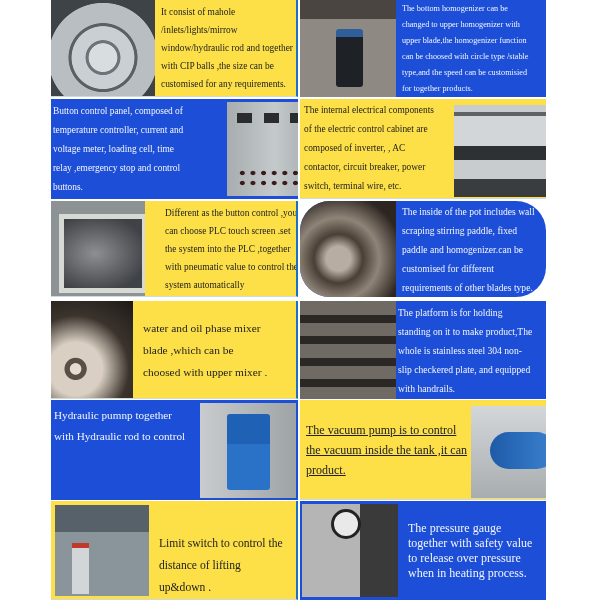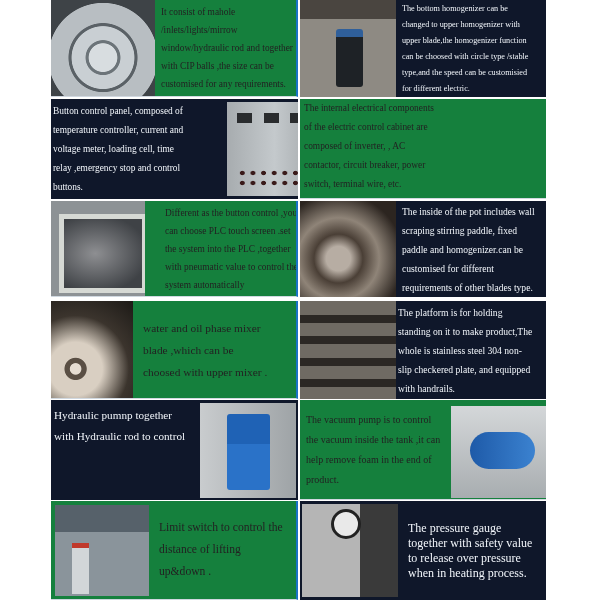--- a/index.html
+++ b/index.html
@@ -1,21 +1,21 @@
 <!DOCTYPE html>
 <html><head>
 <meta charset="utf-8">
 <style>
   * { box-sizing: border-box; margin: 0; padding: 0; }
   html, body { width: 600px; height: 600px; background: #ffffff; overflow: hidden; }
   body { position: relative; font-family: "Liberation Serif", "DejaVu Serif", serif; }
 
   .panel { position: absolute; overflow: hidden; display: flex; }
-  .panel.white { background: #15803d; border-right: 2px solid #1a72c4; border-bottom: 1px solid #d0d8e0; }
-  .panel.blue  { background: #0f172a; }
+  .panel.white { background: #fde047; border-right: 2px solid #1a72c4; border-bottom: 1px solid #d0d8e0; }
+  .panel.blue  { background: #1d4ed8; }
 
   .photo { flex: 0 0 auto; height: 100%; position: relative; overflow: hidden; }
   .txt { flex: 1 1 auto; display: flex; flex-direction: column; justify-content: center; font-size: 9.4px; line-height: 18px; padding: 0 4px 0 6px; white-space: nowrap; }
   .white .txt { color: #222222; }
   .blue .txt { color: #f2f6fb; }
   .txt.big { font-size: 11.5px; line-height: 24px; }
   .txt.tight { line-height: 13px; font-size: 11.5px; }
 
   
   .ph-tank { background: radial-gradient(circle at 50% 60%, #d8dde0 0 18%, #6c7479 19% 22%, #c9cfd3 23% 40%, #5a6166 41% 44%, #b8bec2 45% 70%, #3e4347 71%), #7c8286; }
@@ -54,36 +54,36 @@
 </div>
 
 <div class="panel blue" style="left:300px; top:0; width:246px; height:97px;">
   <div class="photo ph-homog" style="width:96px;"></div>
   <div class="txt" style="font-size:8.2px; line-height:16px;">
     <span>The bottom homogenizer  can be</span>
     <span>changed to upper homogenizer with</span>
     <span>upper blade,the homogenizer function</span>
     <span>can be choosed with circle type /stable</span>
     <span>type,and the speed can be customisied</span>
-    <span>for different electric.</span>
+    <span>for together products.</span>
   </div>
 </div>
 
 <div class="panel blue" style="left:51px; top:99px; width:247px; height:100px;gap:40px;">
   <div class="txt" style="padding-left:2px; line-height:19px;">
     <span>Button control panel, composed of</span>
     <span>temperature controller, current and</span>
     <span>voltage meter, loading cell, time</span>
     <span>relay  ,emergency stop and control</span>
     <span>buttons.</span>
   </div>
   <div class="photo ph-panel" style="width:95px; margin:3px 2px 3px 0; height:94px;"></div>
 </div>
 
-<div class="panel white" style="left:300px; top:99px; width:246px; height:100px; border-right:none;flex-direction:column;">
+<div class="panel white" style="left:300px; top:99px; width:246px; height:100px; border-right:none;">
   <div class="txt" style="padding-left:4px; line-height:19px;">
     <span>The internal electrical components</span>
     <span>of the electric control cabinet are</span>
     <span>composed of inverter, , AC</span>
     <span>contactor, circuit breaker, power</span>
     <span>switch, terminal wire, etc.</span>
   </div>
   <div class="photo ph-cabinet" style="width:92px; margin:6px 0 2px 0; height:92px;"></div>
 </div>
 
@@ -91,21 +91,21 @@
   <div class="photo ph-plc" style="width:94px;"></div>
   <div class="txt" style="padding-left:20px;">
     <span>Different as the button control ,you</span>
     <span>can choose PLC touch screen .set</span>
     <span>the system into the PLC ,together</span>
     <span>with pneumatic value to control the</span>
     <span>system automatically</span>
   </div>
 </div>
 
-<div class="panel blue" style="left:300px; top:201px; width:246px; height:96px;">
+<div class="panel blue" style="left:300px; top:201px; width:246px; height:96px;border-radius:30px;">
   <div class="photo ph-pot" style="width:96px;"></div>
   <div class="txt" style="font-size:9.6px; line-height:19px;">
     <span>The inside of the pot includes wall</span>
     <span>scraping stirring paddle, fixed</span>
     <span>paddle and homogenizer.can be</span>
     <span>customised for different</span>
     <span>requirements of other blades type.</span>
   </div>
 </div>
 
@@ -131,32 +131,31 @@
 
 <div class="panel blue" style="left:51px; top:400px; width:247px; height:100px;">
   <div class="txt big" style="justify-content:flex-start; padding-top:5px; padding-left:3px; font-size:11.2px; line-height:21px;">
     <span>Hydraulic pumnp together</span>
     <span>with Hydraulic rod to control</span>
   </div>
   <div class="photo ph-pump" style="width:96px; margin:3px 2px 2px 0; height:95px;"></div>
 </div>
 
 <div class="panel white" style="left:300px; top:400px; width:246px; height:100px; border-right:none;">
-  <div class="txt" style="padding-left:6px; font-size:10px; line-height:20px;">
+  <div class="txt" style="padding-left:6px; font-size:12px; line-height:20px;text-decoration:underline;">
     <span>The vacuum pump is to control</span>
     <span>the vacuum inside the tank ,it can</span>
-    <span>help remove foam in the end of</span>
     <span>product.</span>
   </div>
   <div class="photo ph-vac" style="width:95px; margin:6px 0 2px 0; height:92px;"></div>
 </div>
 
 <div class="panel white" style="left:51px; top:501px; width:247px; height:99px;">
   <div class="photo ph-limit" style="width:94px; margin:4px 0 4px 4px; height:91px;"></div>
-  <div class="txt big" style="padding-left:10px; font-size:11.6px; line-height:22px;">
+  <div class="txt big" style="padding-left:10px; font-size:11.6px; line-height:22px;justify-content:flex-end;">
     <span>Limit switch to control the</span>
     <span>distance of lifting</span>
     <span>up&amp;down .</span>
   </div>
 </div>
 
 <div class="panel blue" style="left:300px; top:501px; width:246px; height:99px;">
   <div class="photo ph-gauge" style="width:96px; margin:3px 0 3px 2px; height:93px;"></div>
   <div class="txt tight" style="padding-left:10px; font-size:12px; line-height:15px;">
     <span>The pressure gauge</span>

